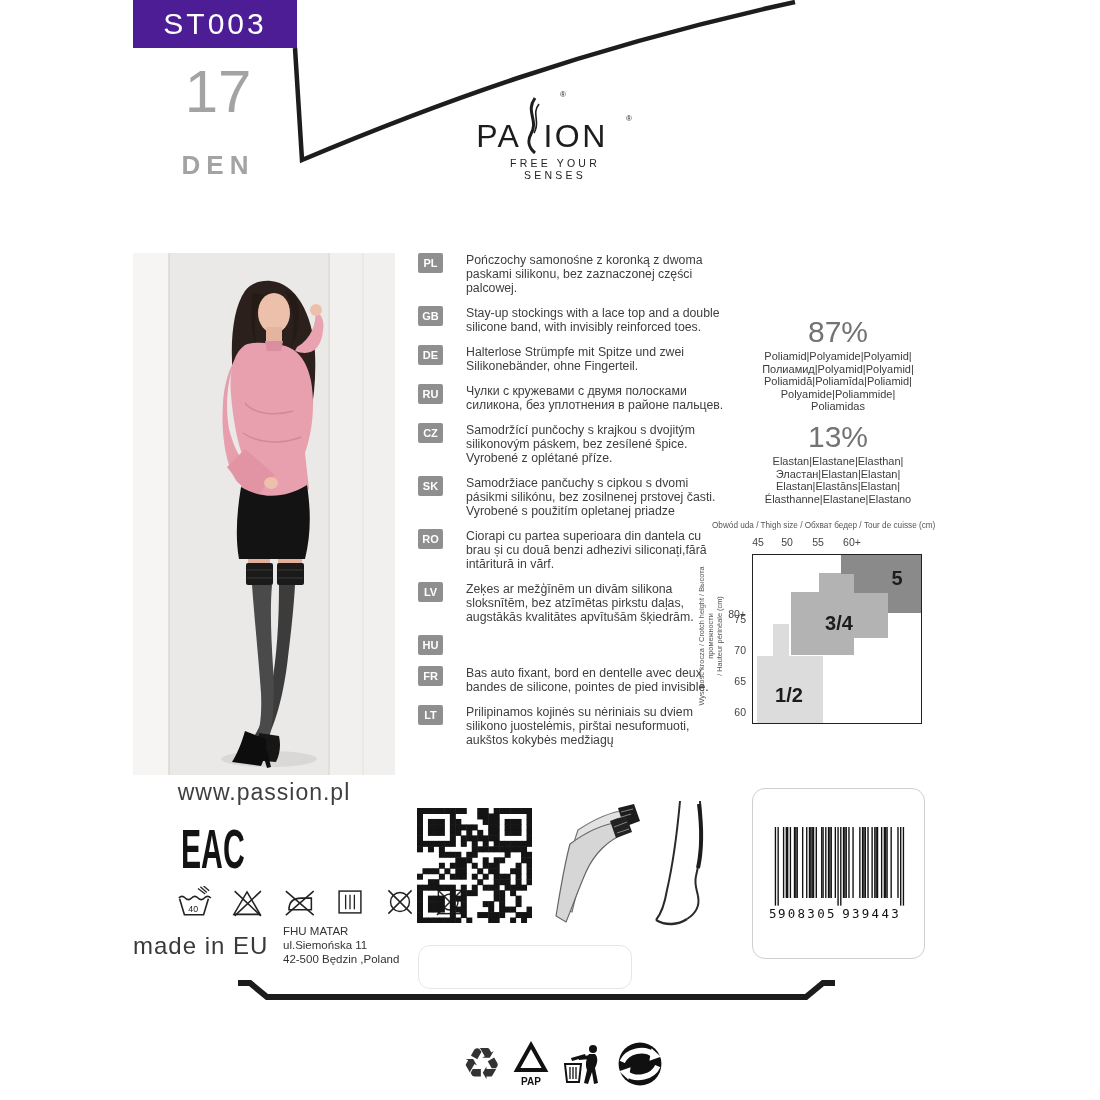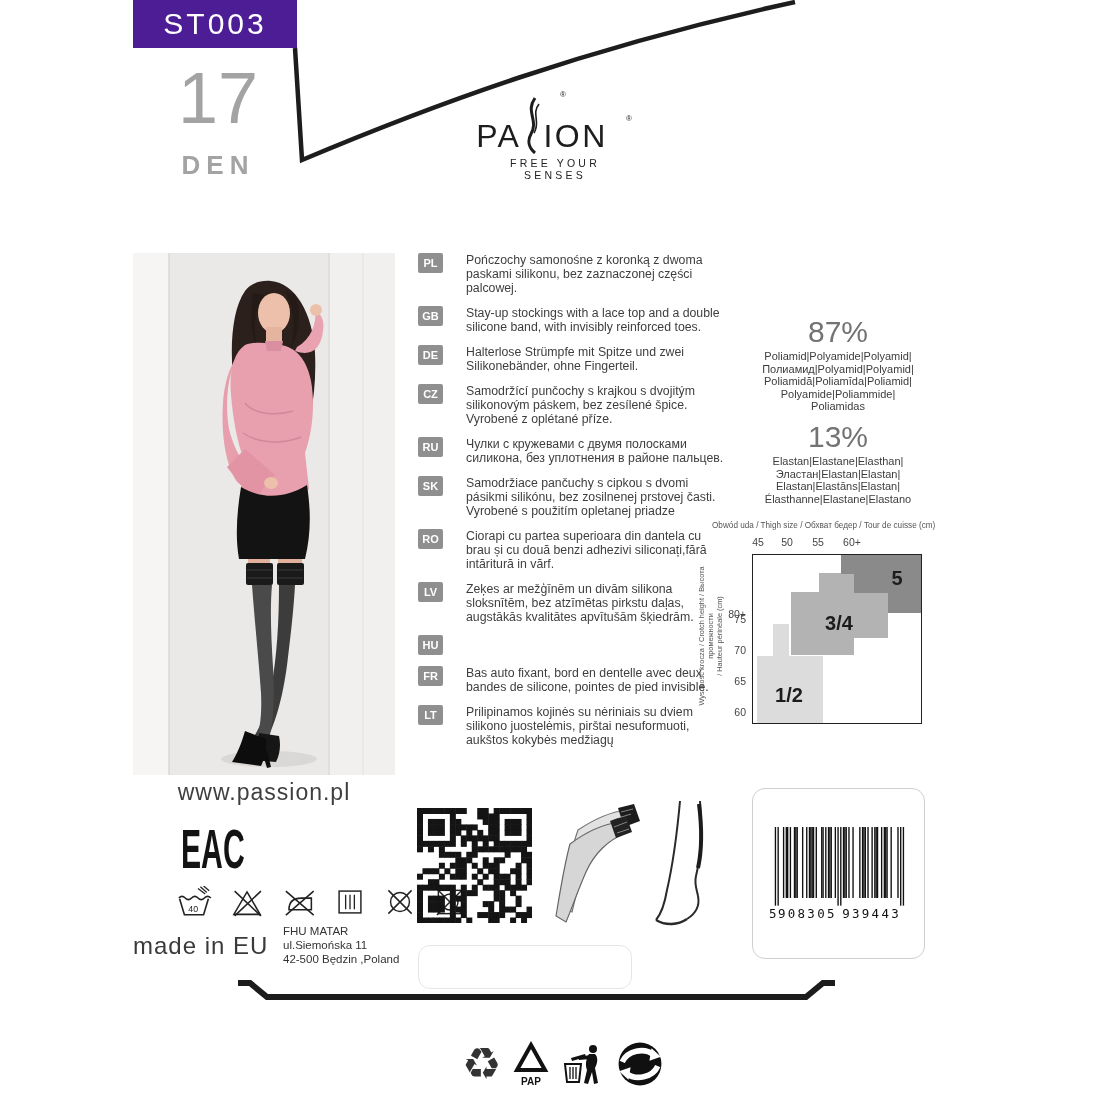--- a/index.html
+++ b/index.html
@@ -4,21 +4,21 @@
 <style>
   html,body{margin:0;padding:0;background:#ffffff;}
   body{width:1100px;height:1100px;position:relative;overflow:hidden;
        font-family:"Liberation Sans",sans-serif;color:#3d3d3d;}
   .abs{position:absolute;}
 
   
   .code-banner{left:133px;top:0;width:164px;height:48px;background:#4c1d95;
     display:flex;align-items:center;justify-content:center;}
   .code-banner span{color:#fff;font-size:30px;letter-spacing:3px;font-weight:400;}
-  .den-num{left:168px;top:62px;width:100px;text-align:center;font-size:72px;
+  .den-num{left:168px;top:62px;width:100px;text-align:center;font-size:60px;
     font-weight:200;color:#a3a3a3;line-height:1;}
   .den-unit{left:168px;top:150px;width:100px;text-align:center;font-size:26px;
     letter-spacing:6px;color:#a3a3a3;font-weight:700;}
 
   .logo{left:462px;top:92px;width:160px;text-align:center;color:#1d1d1d;}
   .logo-row{display:flex;align-items:flex-end;justify-content:center;height:62px;position:relative;}
   .logo-txt{font-size:32px;letter-spacing:2.5px;font-weight:500;line-height:1;padding-bottom:2px;}
   .logo-reg-top{position:absolute;top:-2px;right:56px;font-size:8px;}
   .logo-reg-right{position:absolute;top:22px;right:-10px;font-size:8px;}
   .logo-tagline{margin-top:3px;font-size:10.5px;letter-spacing:3.2px;font-weight:500;color:#222;margin-left:26px;}
@@ -158,26 +158,26 @@
   </div>
   <div class="lang-row">
     <div class="lang-badge">GB</div>
     <div class="lang-text">Stay-up stockings with a lace top and a double silicone band, with invisibly reinforced toes.</div>
   </div>
   <div class="lang-row">
     <div class="lang-badge">DE</div>
     <div class="lang-text">Halterlose Strümpfe mit Spitze und zwei Silikonebänder, ohne Fingerteil.</div>
   </div>
   <div class="lang-row">
+    <div class="lang-badge">RU</div>
+    <div class="lang-text">Чулки с кружевами с двумя полосками силикона, без уплотнения в районе пальцев.</div>
+  </div>
+  <div class="lang-row">
     <div class="lang-badge">CZ</div>
     <div class="lang-text">Samodržící punčochy s krajkou s dvojitým silikonovým páskem, bez zesílené špice. Vyrobené z oplétané příze.</div>
-  </div>
-  <div class="lang-row">
-    <div class="lang-badge">RU</div>
-    <div class="lang-text">Чулки с кружевами с двумя полосками силикона, без уплотнения в районе пальцев.</div>
   </div>
   <div class="lang-row">
     <div class="lang-badge">SK</div>
     <div class="lang-text">Samodržiace pančuchy s cipkou s dvomi pásikmi silikónu, bez zosilnenej prstovej časti. Vyrobené s použitím opletanej priadze</div>
   </div>
   <div class="lang-row">
     <div class="lang-badge">RO</div>
     <div class="lang-text">Ciorapi cu partea superioara din dantela cu brau și cu două benzi adhezivi siliconați,fără intăritură in vărf.</div>
   </div>
   <div class="lang-row">

